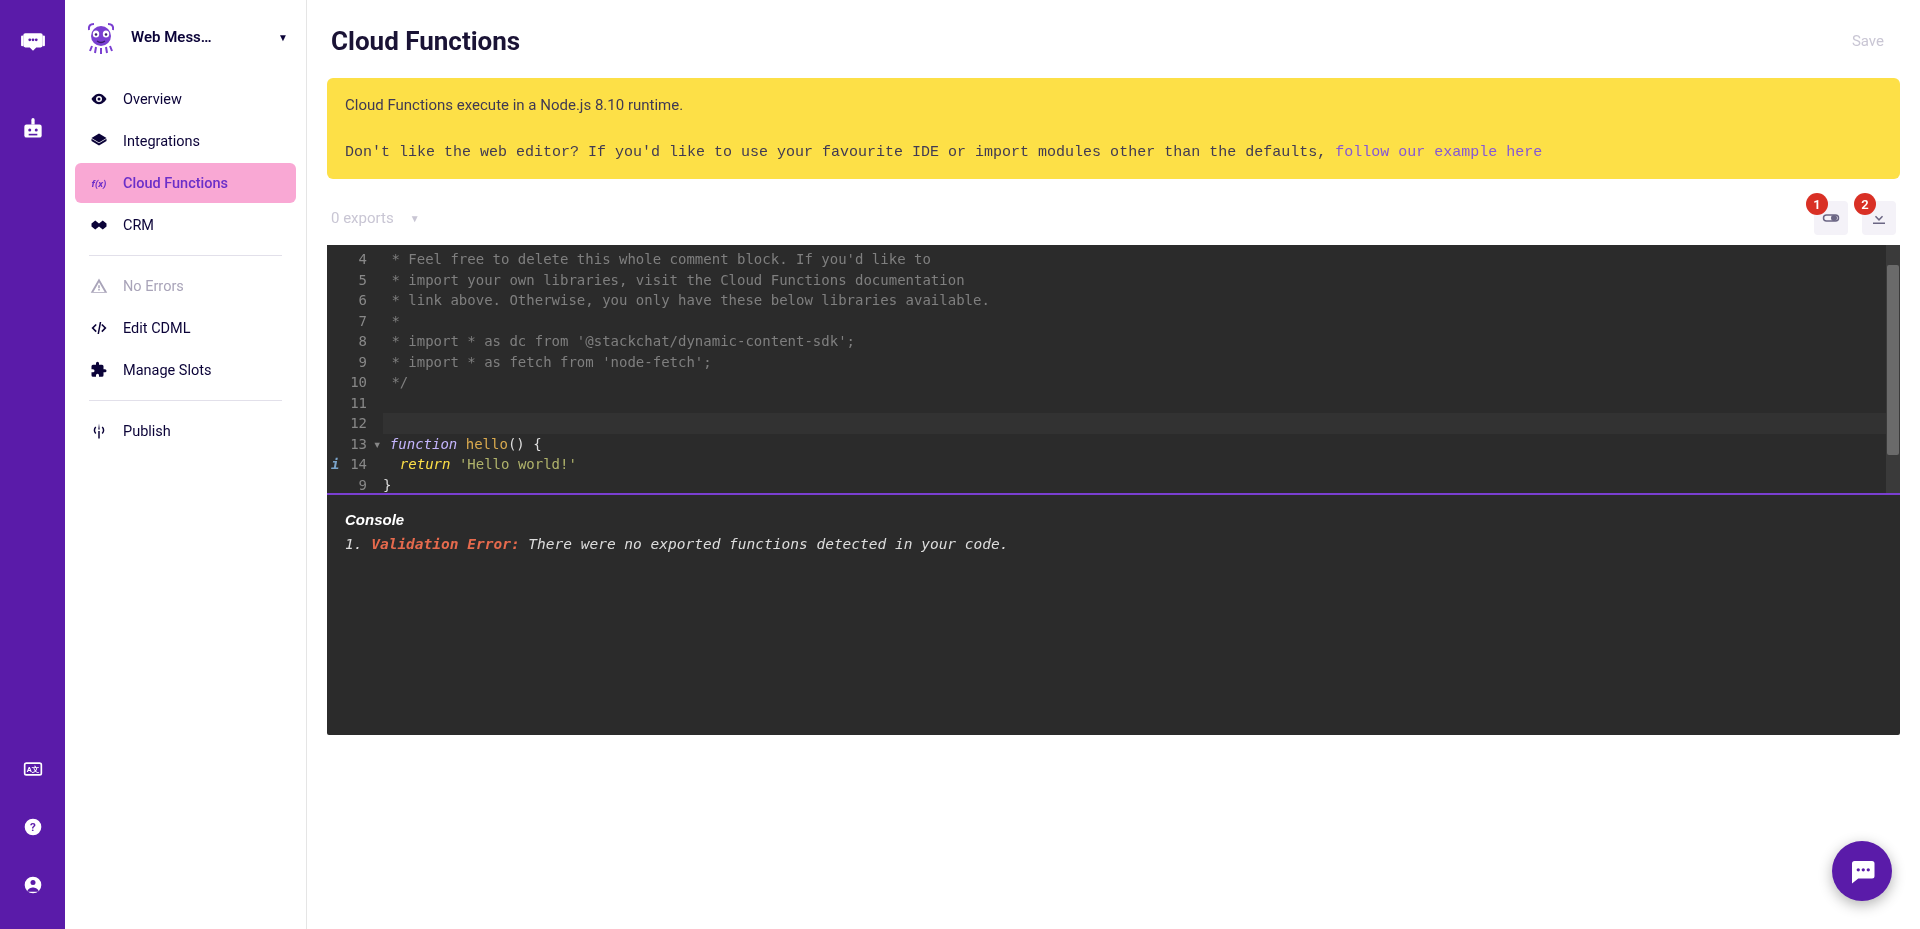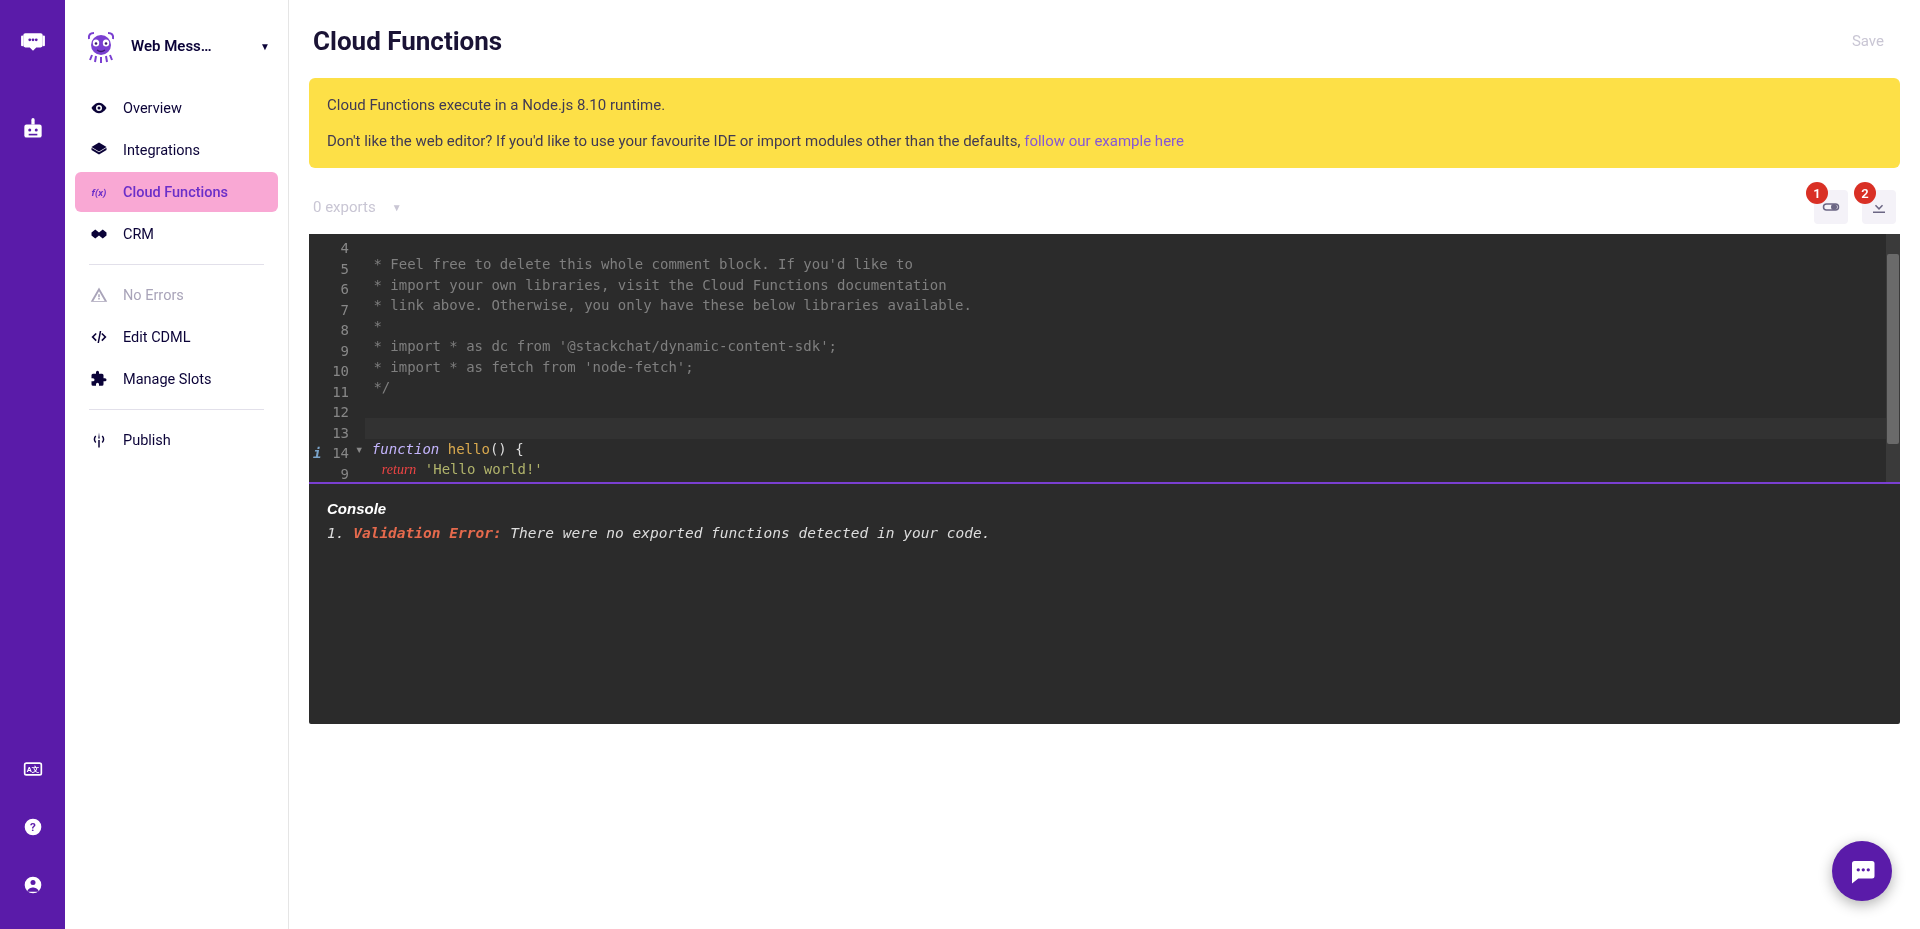--- a/index.html
+++ b/index.html
@@ -7,21 +7,21 @@
 
 
 .rail { width: 65px; background: #5a1ba9; display: flex; flex-direction: column; align-items: center; padding-top: 28px; }
 .rail .rail-top { display: flex; flex-direction: column; gap: 60px; align-items: center; }
 .rail .rail-bottom { margin-top: auto; margin-bottom: 30px; display: flex; flex-direction: column; gap: 30px; align-items: center; }
 .rail .rail-icon { color: #c4b5fd; width: 28px; height: 28px; display: flex; align-items: center; justify-content: center; cursor: pointer; }
 .rail svg { width: 26px; height: 26px; fill: #fff; }
 .rail .sm svg { width: 20px; height: 20px; }
 
 
-.sidebar { width: 224px; background: #fff; border-right: 1px solid #e5e5e5; display: flex; flex-direction: column; padding: 24px 10px 0 10px; }
+.sidebar { width: 242px; background: #fff; border-right: 1px solid #e5e5e5; display: flex; flex-direction: column; padding: 15px 10px 0 10px; }
 .sb-header { display: flex; align-items: center; gap: 12px; padding: 4px 8px 24px 8px; }
 .sb-logo { width: 36px; height: 36px; display:flex; align-items:center; justify-content:center; }
 .sb-logo svg { width: 36px; height: 36px; }
 .sb-title { font-weight: 600; color: #0b0338; font-size: 15px; flex: 1; white-space: nowrap; overflow: hidden; text-overflow: ellipsis; }
 .sb-caret { color: #0b0338; font-size: 10px; }
 
 .nav-list { display: flex; flex-direction: column; gap: 2px; }
 .nav-item { display: flex; align-items: center; gap: 14px; padding: 10px 14px; border-radius: 6px; cursor: pointer; color: #0b0338; font-size: 14.5px; }
 .nav-item.active { background: #f9a8d4; color: #6b2fc9; font-weight: 500; }
 .nav-item.disabled { color: #a9a4b9; cursor: default; }
@@ -29,42 +29,42 @@
 .nav-item .nav-icon svg { width: 18px; height: 18px; fill: currentColor; }
 .nav-sep { height: 1px; background: #e2e0ea; margin: 8px 14px; }
 
 
 .main { flex: 1; display: flex; flex-direction: column; background: #fff; }
 .main-head { display: flex; align-items: center; padding: 26px 36px 16px 24px; }
 .page-title { font-size: 26px; font-weight: 700; color: #1a1335; }
 .save-btn { margin-left: auto; font-size: 15px; color: #c9c6d4; cursor: default; }
 
 .info-box { margin: 6px 20px 0 20px; background: #fde047; border-radius: 6px; padding: 18px 18px; color: #403a53; font-size: 15px; }
-.info-box p + p { margin-top: 18px; }
+.info-box p + p { margin-top: 30px; font-family: Liberation Mono, monospace; }
 .info-box a { color: #8658d6; text-decoration: none; }
 
 .toolbar { display: flex; align-items: center; padding: 22px 24px 10px 24px; }
 .exports-dd { color: #c9c6d4; font-size: 15px; display: flex; align-items: center; gap: 16px; }
 .tb-actions { margin-left: auto; display: flex; align-items: center; gap: 14px; }
 .tb-btn { width: 34px; height: 34px; background: #f4f2f8; border-radius: 4px; display: flex; align-items: center; justify-content: center; position: relative; cursor: pointer; }
 .tb-btn svg { width: 18px; height: 18px; fill: #6b6684; }
 .badge { position: absolute; top: -8px; left: -8px; width: 22px; height: 22px; border-radius: 50%; background: #d93025; color: #fff; font-size: 13px; font-weight: 600; display: flex; align-items: center; justify-content: center; }
 
 
 .editor-wrap { margin: 0 20px 20px 20px; background: #2b2b2b; border-radius: 2px; display: flex; flex-direction: column; height: 490px; position: relative; }
 .code-area { flex: 1.1; display: flex; font-family: "Consolas", "Monaco", monospace; font-size: 14px; line-height: 20.5px; overflow: hidden; position: relative; border-bottom: 2px solid #7a3fd1; }
 .gutter { width: 48px; background: #2b2b2b; color: #888; text-align: right; padding: 4px 8px 4px 0; flex-shrink: 0; }
 .gutter .ln { height: 20.5px; }
 .gutter .ln .info-mark { float: left; margin-left: 4px; color: #7aa3c9; font-style: italic; font-weight: bold; }
-.code { padding: 20px 8px; color: #c7c7c7; flex: 1; position: relative; }
+.code { padding: 4px 8px; color: #c7c7c7; flex: 1; position: relative; }
 .code .line { height: 20.5px; white-space: pre; }
 .code .hl-line { background: rgba(255,255,255,0.035); }
 .tok-comment { color: #7f7f7f; }
 .tok-keyword { color: #c4b5fd; font-style: italic; }
-.tok-return { color: #ef4444; font-style: italic; font-family: Liberation Serif, serif; }
+.tok-return { color: #fde047; font-style: italic; }
 .tok-fn { color: #d9a94e; }
 .tok-string { color: #b0b36b; }
 .tok-plain { color: #ddd; }
 .fold-marker { color: #888; margin-left: -10px; }
 
 .vscroll { position: absolute; right: 0; top: 0; bottom: 0; width: 14px; background: #3a3a3a; }
 .vscroll-thumb { position: absolute; left: 1px; right: 1px; background: #6a6a6a; border-radius: 2px; }
 
 .console { flex: 0.92; padding: 16px 18px; color: #ddd; font-family: "Consolas", "Monaco", monospace; font-size: 14.5px; font-style: italic; }
 .console-title { font-weight: 700; color: #fff; font-size: 15px; margin-bottom: 8px; font-family: -apple-system, sans-serif; }

